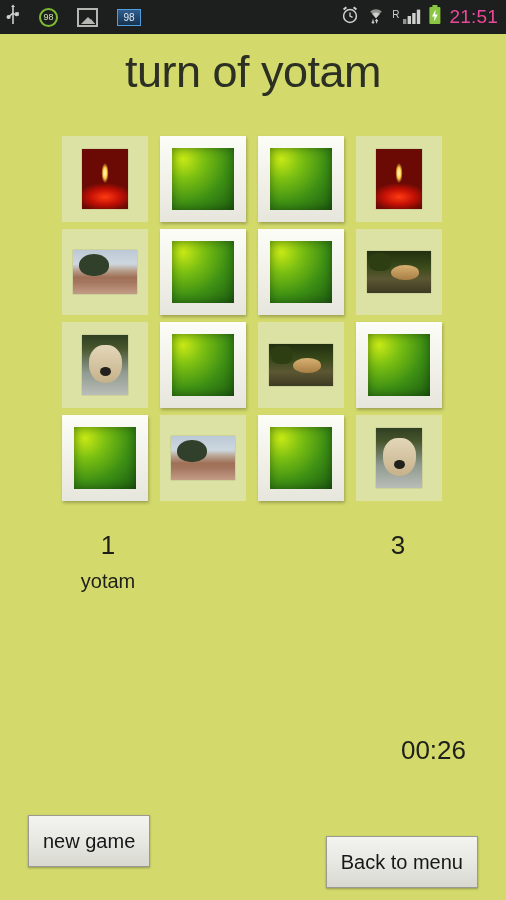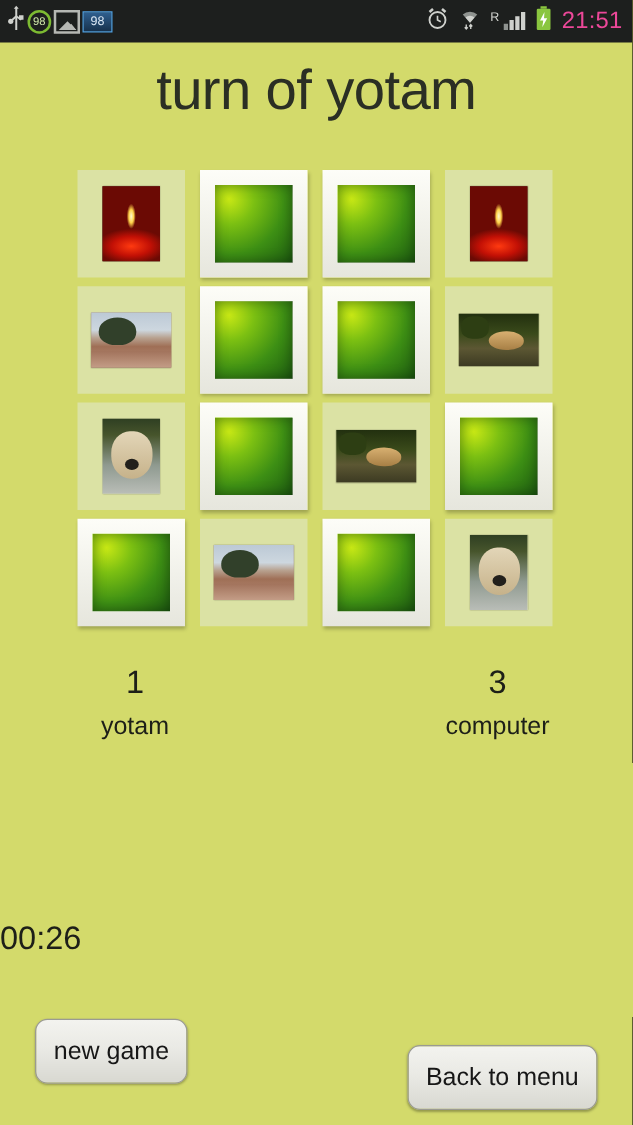--- a/index.html
+++ b/index.html
@@ -26,21 +26,21 @@
     height: 34px;
     background: #1d1f1e;
     display: flex;
     align-items: center;
     box-sizing: border-box;
     padding: 0 8px 0 6px;
   }
   .sb-left {
     display: flex;
     align-items: center;
-    gap: 2px;
+    gap: 19px;
   }
   .sb-right {
     display: flex;
     align-items: center;
     gap: 6px;
     margin-left: auto;
   }
   .sb-icon { display: block; }
   .badge-green {
     width: 19px; height: 19px;
@@ -260,33 +260,34 @@
     font-size: 20px;
     line-height: 38px;
   }
 
   
   #timer {
     position: absolute;
     left: 0;
     top: 735px;
     width: 422px;
-    text-align: left;
+    text-align: right;
     font-size: 26px;
     color: #1d1f18;
+    padding-left: 44px;
   }
 
   
   .btn {
     position: absolute;
     height: 52px;
     box-sizing: border-box;
     background: linear-gradient(#f3f3ef 0%, #e9e9e4 48%, #d8d8d1 100%);
     border: 1px solid #9a9a93;
-    border-radius: 10px;
+    border-radius: 0;
     color: #171717;
     font-size: 20px;
     font-family: "Liberation Sans", sans-serif;
     box-shadow: 0 1px 2px rgba(0,0,0,0.3);
     cursor: pointer;
     padding: 0 14px;
   }
   #btn-new-game {
     left: 28px;
     top: 815px;
@@ -421,21 +422,20 @@
     </div>
   </div>
 
   <div id="scores">
     <div class="score-col left">
       <div class="score-value">1</div>
       <div class="score-label">yotam</div>
     </div>
     <div class="score-col right">
       <div class="score-value">3</div>
-      <div class="score-label">computer</div>
     </div>
   </div>
 
   <div id="timer">00:26</div>
 
   <button class="btn" id="btn-new-game">new game</button>
   <button class="btn" id="btn-back-menu">Back to menu</button>
 
 </div>
 

